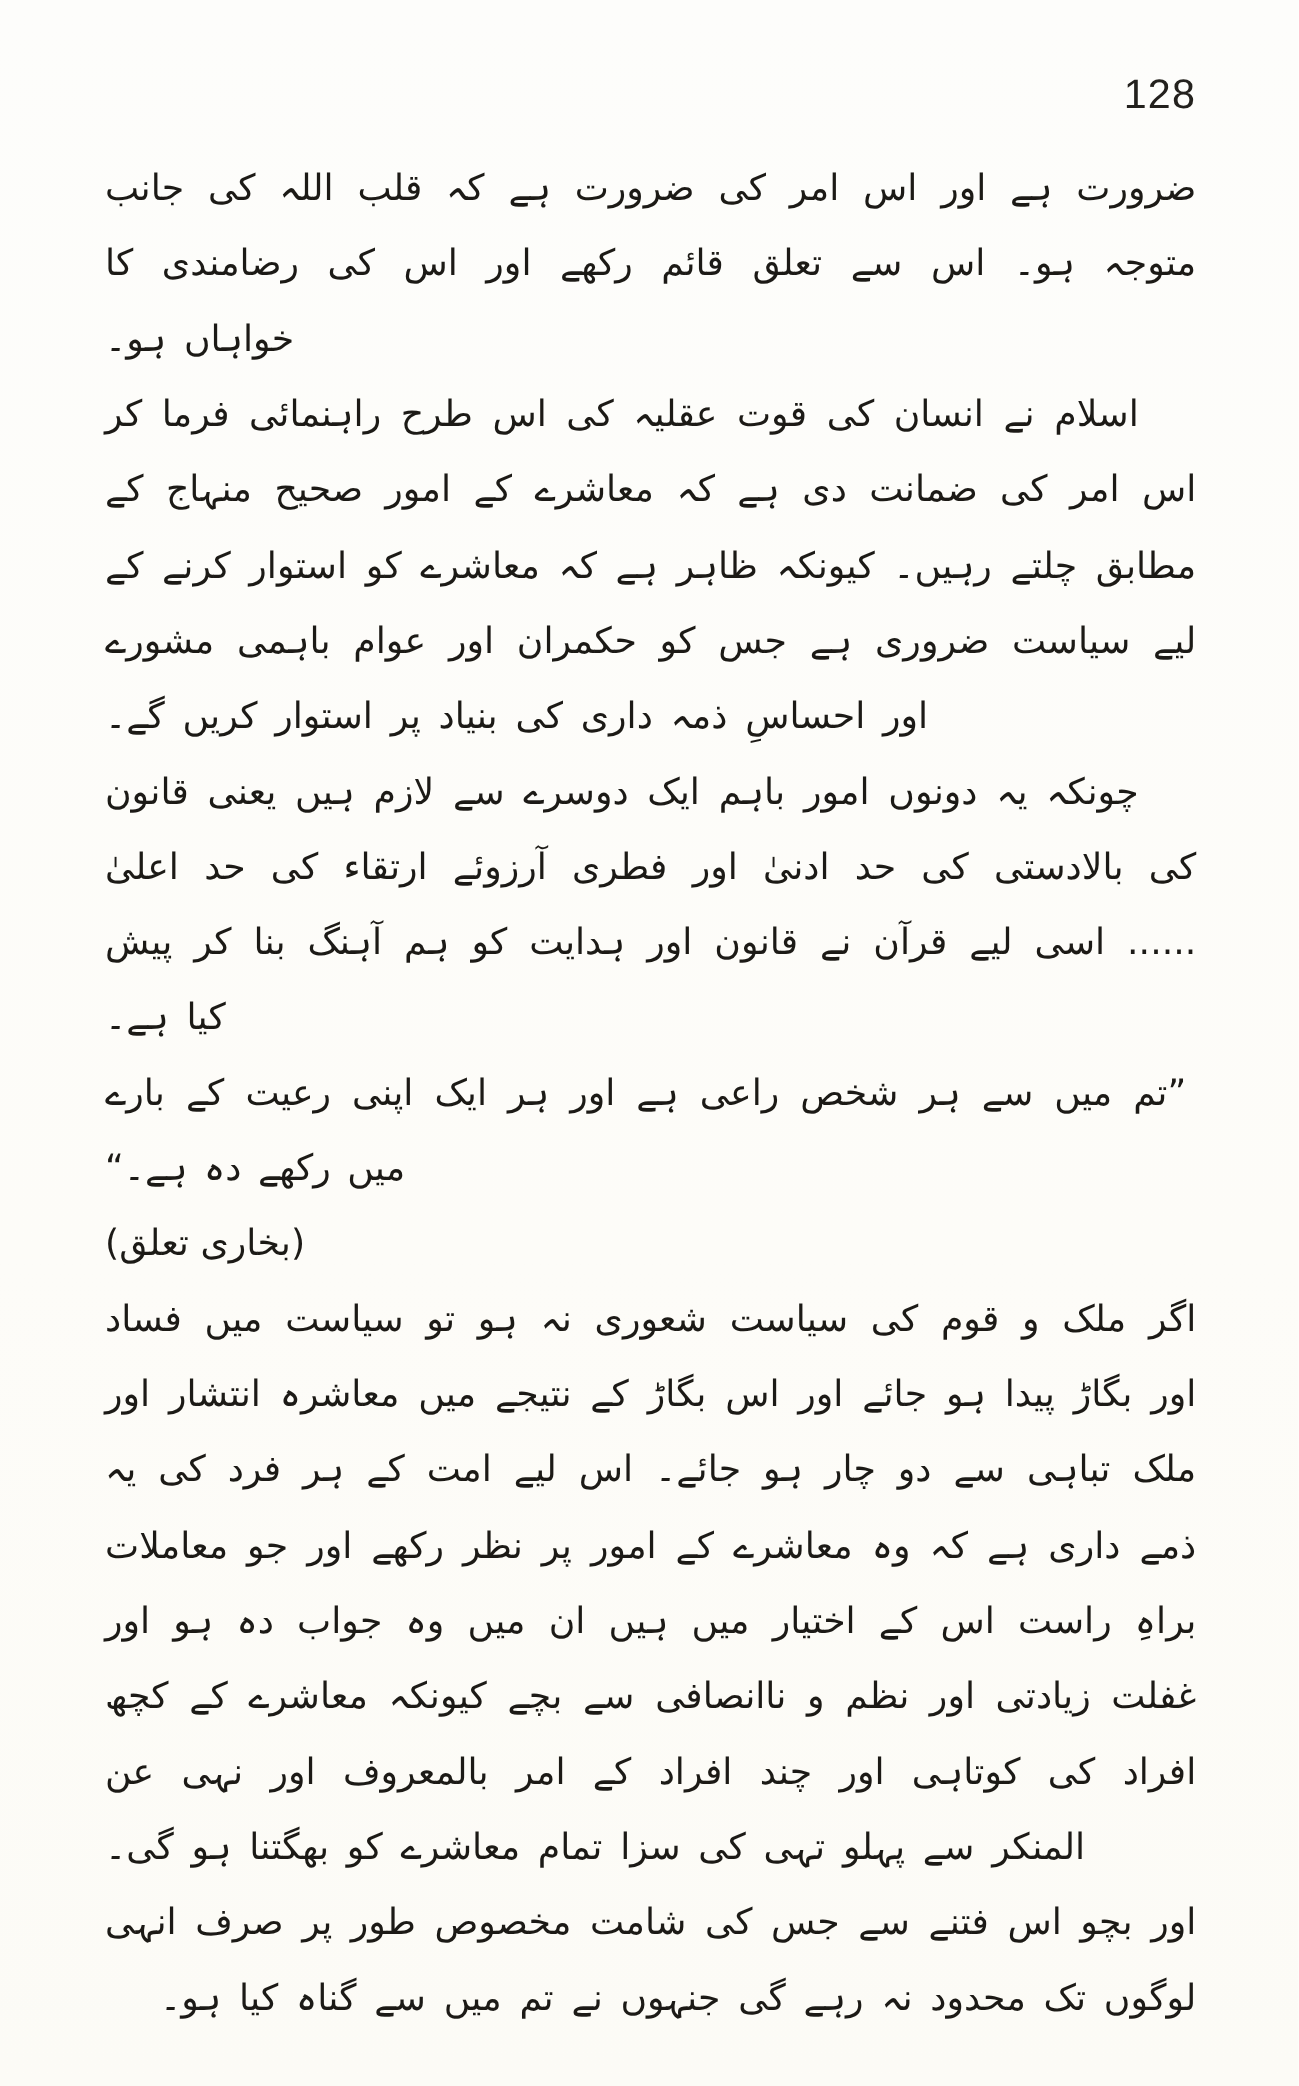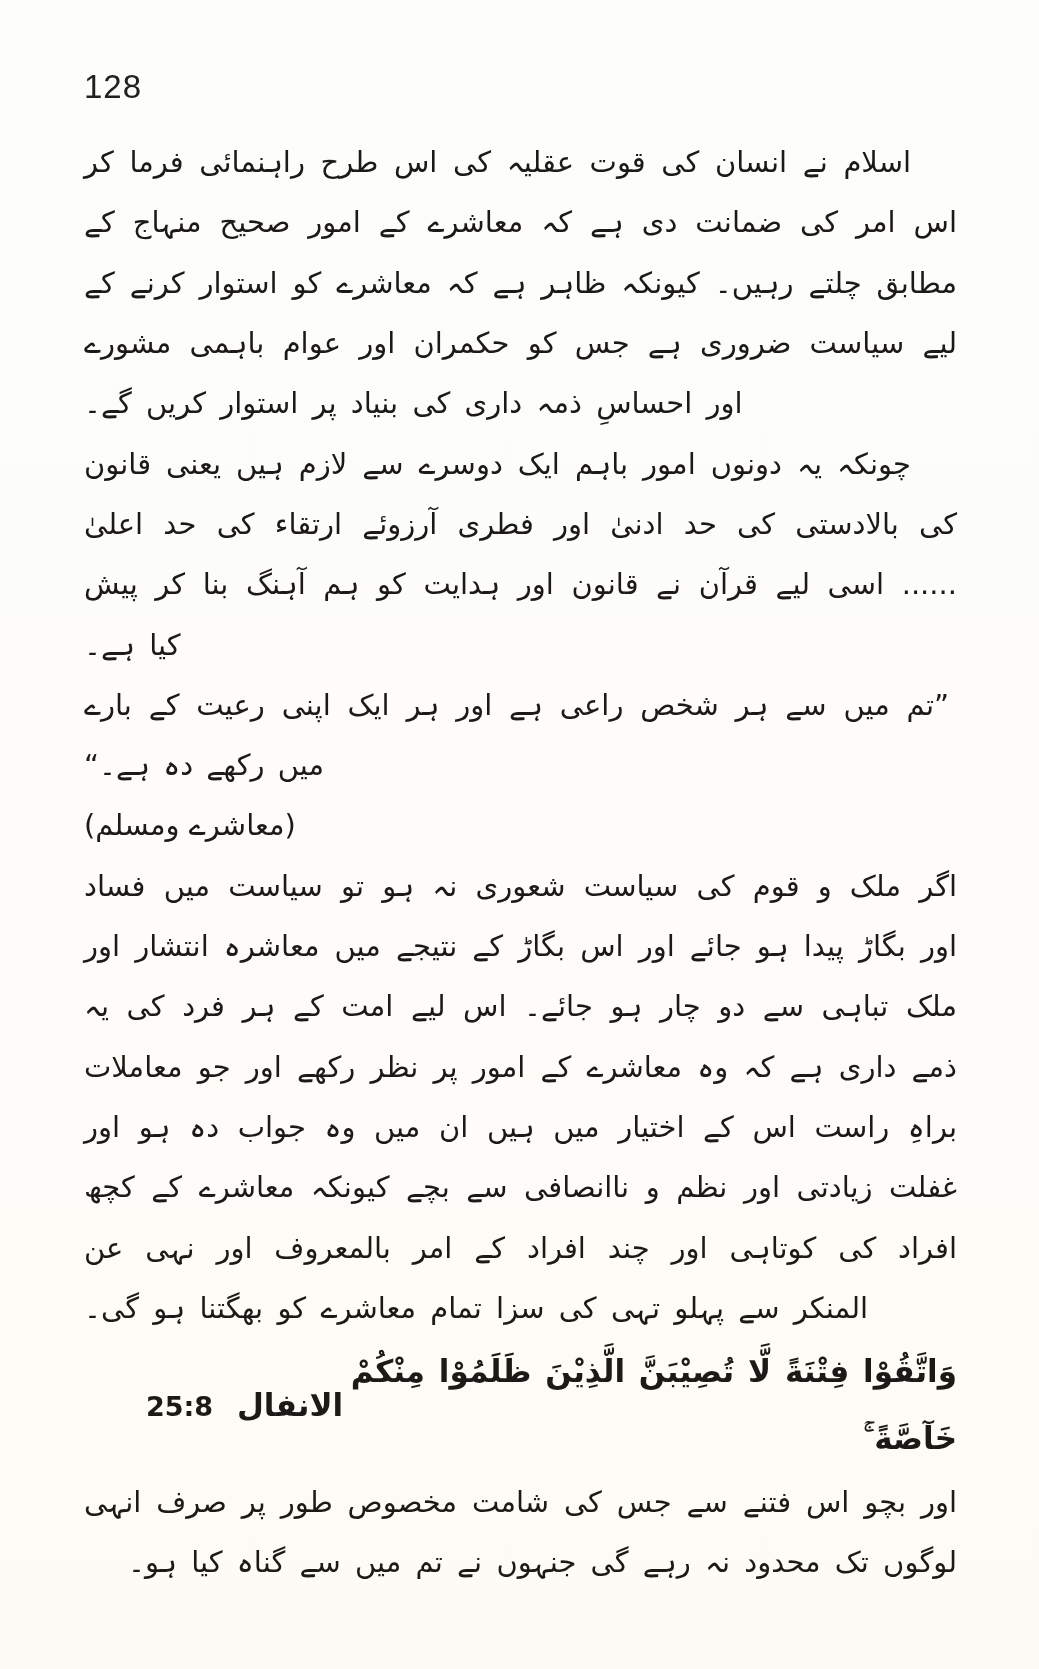--- a/index.html
+++ b/index.html
@@ -9,27 +9,27 @@
     width: 1039px;
     height: 1669px;
     box-sizing: border-box;
     background: linear-gradient(180deg, #fdfdfb 0%, #fdfcf8 60%, #fcfbf6 100%);
     color: #1c1a16;
     padding: 30px 82px 10px 84px;
     overflow: hidden;
   }
 
   .page-number {
-    text-align: left;
+    text-align: right;
     font-family: "Liberation Sans", sans-serif;
     font-size: 33px;
     font-weight: 400;
     letter-spacing: 1px;
     color: #23211d;
-    margin: 38px 0 26px 0;
+    margin: 26px 0 26px 0;
   }
 
   .page-body {
     direction: rtl;
     font-family: "DejaVu Sans", sans-serif;
     font-size: 29px;
     line-height: 2.08;
   }
 
   .page-body p { margin: 0; padding: 0; }
@@ -72,24 +72,21 @@
     font-size: 27px;
     font-weight: 600;
   }
 </style>
 </head>
 <body>
 
 <div class="page">
   <div class="page-number">128</div>
   <div class="page-body">
+      <p class="para last-left">ضرورت ہے اور اس امر کی ضرورت ہے کہ قلب اللہ کی جانب متوجہ ہو۔ اس سے تعلق قائم رکھے اور اس کی رضامندی کا خواہاں ہو۔</p>
       <p class="para indent last-left">اسلام نے انسان کی قوت عقلیہ کی اس طرح راہنمائی فرما کر اس امر کی ضمانت دی ہے کہ معاشرے کے امور صحیح منہاج کے مطابق چلتے رہیں۔ کیونکہ ظاہر ہے کہ معاشرے کو استوار کرنے کے لیے سیاست ضروری ہے جس کو حکمران اور عوام باہمی مشورے اور احساسِ ذمہ داری کی بنیاد پر استوار کریں گے۔</p>
       <p class="para indent last-left">چونکہ یہ دونوں امور باہم ایک دوسرے سے لازم ہیں یعنی قانون کی بالادستی کی حد ادنیٰ اور فطری آرزوئے ارتقاء کی حد اعلیٰ ...... اسی لیے قرآن نے قانون اور ہدایت کو ہم آہنگ بنا کر پیش کیا ہے۔</p>
       <p class="quote">”تم میں سے ہر شخص راعی ہے اور ہر ایک اپنی رعیت کے بارے میں رکھے دہ ہے۔“</p>
-      <p class="attribution">(معاشرے ومسلم)</p>
+      <p class="attribution">(بخاری تعلق)</p>
       <p class="para last-left">اگر ملک و قوم کی سیاست شعوری نہ ہو تو سیاست میں فساد اور بگاڑ پیدا ہو جائے اور اس بگاڑ کے نتیجے میں معاشرہ انتشار اور ملک تباہی سے دو چار ہو جائے۔ اس لیے امت کے ہر فرد کی یہ ذمے داری ہے کہ وہ معاشرے کے امور پر نظر رکھے اور جو معاملات براہِ راست اس کے اختیار میں ہیں ان میں وہ جواب دہ ہو اور غفلت زیادتی اور نظم و ناانصافی سے بچے کیونکہ معاشرے کے کچھ افراد کی کوتاہی اور چند افراد کے امر بالمعروف اور نہی عن المنکر سے پہلو تہی کی سزا تمام معاشرے کو بھگتنا ہو گی۔</p>
-      <p class="verse verse-row">
-        <span class="verse-body"><span class="verse-text">وَاتَّقُوْا فِتْنَةً لَّا تُصِيْبَنَّ الَّذِيْنَ ظَلَمُوْا مِنْكُمْ خَآصَّةً ۚ</span></span>
-        <span class="verse-ref"><span class="ref-name">الانفال</span> <span class="ref-num">25:8</span></span>
-      </p>
       <p class="para last-right">اور بچو اس فتنے سے جس کی شامت مخصوص طور پر صرف انہی لوگوں تک محدود نہ رہے گی جنہوں نے تم میں سے گناہ کیا ہو۔</p>
     </div>
 </div>
 
 </body></html>

